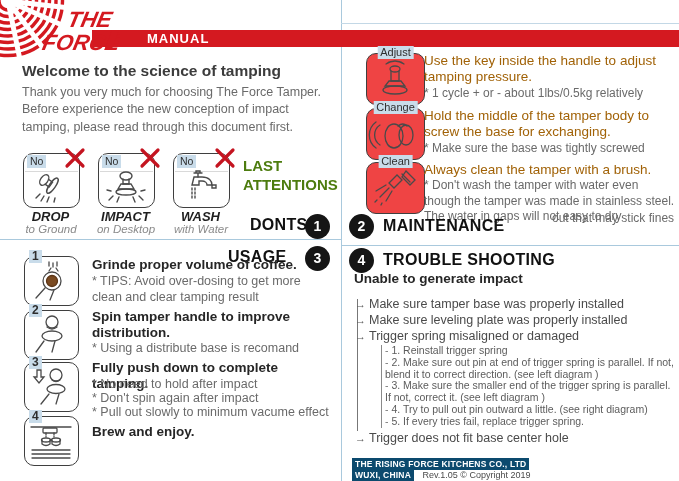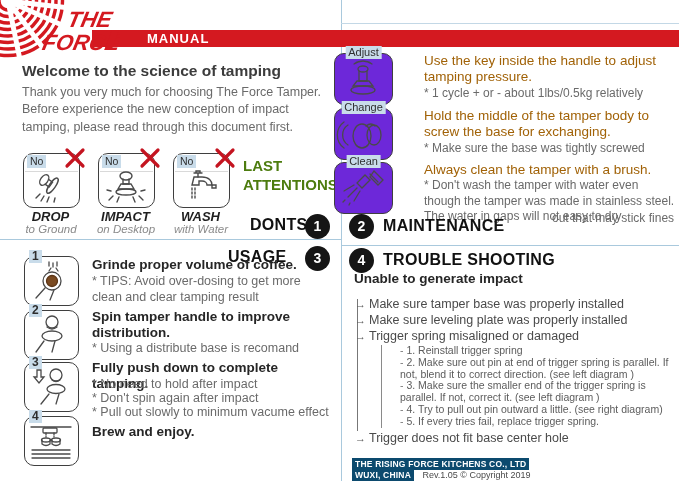--- a/index.html
+++ b/index.html
@@ -38,32 +38,32 @@
   .badge{position:absolute;width:25px;height:25px;border-radius:50%;background:#151515;color:#fff;
          font-size:14px;font-weight:bold;text-align:center;line-height:25px;}
 
   
   .stepbox{position:absolute;left:24px;width:53px;height:48px;border:1.5px solid #3f3f3f;border-radius:10px;background:#fff;}
   .stepbox .chip{position:absolute;top:-7px;left:4px;font-size:12px;font-weight:bold;}
   .step-title{position:absolute;left:92px;width:242px;font-size:13.5px;font-weight:bold;color:#262626;line-height:1.22;}
   .step-note{position:absolute;left:92px;width:242px;font-size:12.5px;color:#6a6a6a;line-height:1.28;}
 
   
-  .mbox{position:absolute;left:334px;width:57px;height:50px;border:1.5px solid #3f3f3f;border-radius:10px;background:#6d28d9;}
+  .mbox{position:absolute;left:366px;width:57px;height:50px;border:1.5px solid #3f3f3f;border-radius:10px;background:#ef4444;}
   .mbox .chip{position:absolute;top:-8px;left:50%;transform:translateX(-50%);font-size:11px;white-space:nowrap;}
   .m-title{position:absolute;left:424px;width:250px;font-size:13.5px;font-weight:normal;color:#a16207;line-height:1.22;}
   .m-note{position:absolute;left:424px;width:252px;font-size:12px;color:#6a6a6a;line-height:1.3;}
 
   
   .problem{position:absolute;left:354px;top:271px;font-size:13.5px;font-weight:bold;color:#262626;}
   .tree{position:absolute;left:354px;top:287px;width:320px;margin-top:9px;}
   .tree .vline{position:absolute;left:3px;top:3px;width:1px;background:#777;}
   .cause{position:relative;padding-left:15px;font-size:12.5px;color:#4a4a4a;line-height:16px;}
   .cause::before{content:"\2192";position:absolute;left:1px;top:0;color:#555;font-size:11px;}
-  .subs{margin:1px 0 2px 27px;border-left:1px solid #8a8a8a;padding-left:18px;}
+  .subs{margin:1px 0 2px 27px;border-left:1px solid #8a8a8a;padding-left:3px;}
   .subs .s{font-size:10.5px;color:#5c5c5c;line-height:11.8px;position:relative;}
   .subs .s::before{content:"\2010\00a0";color:#777;}
 
   
   .fbar{display:inline-block;background:#0c4a6e;color:#fff;font-size:8.5px;font-weight:bold;
         padding:1px 3px;letter-spacing:0.2px;}
   .frow1{position:absolute;left:352px;top:453px;}
   .frow2{position:absolute;left:352px;top:464px;}
   .frev{font-size:9px;color:#4a4a4a;margin-left:4px;}
 

